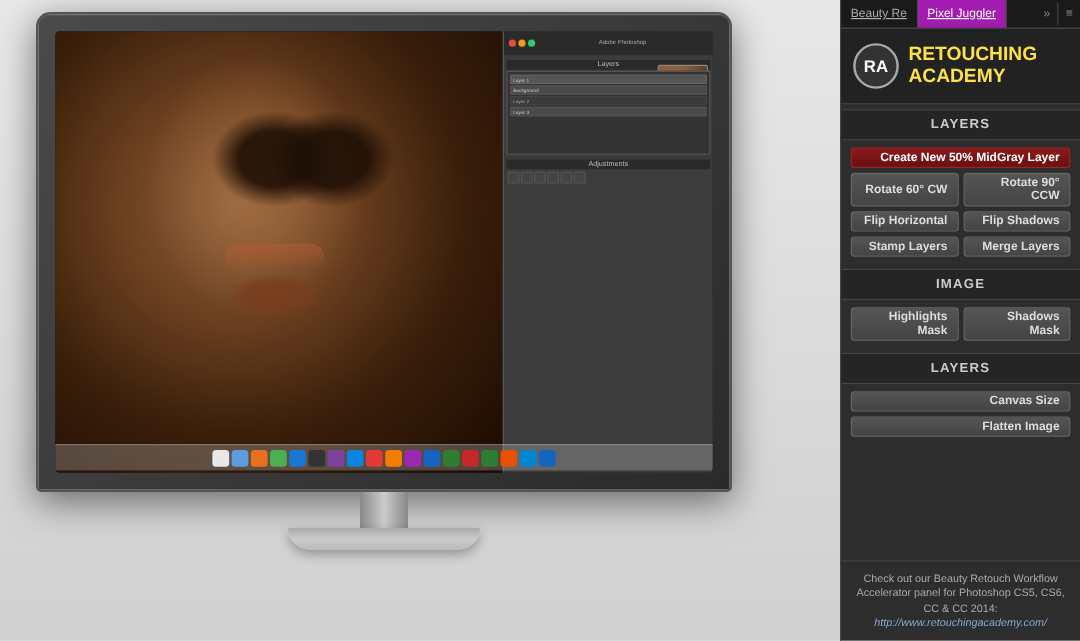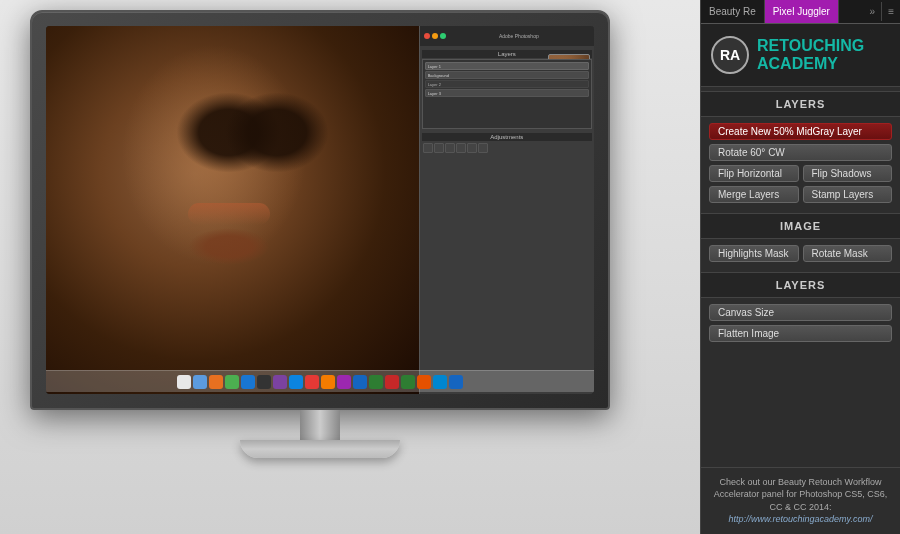--- a/index.html
+++ b/index.html
@@ -156,20 +156,21 @@
 
     .panel-tab {
       padding: 0 8px;
       font-size: 10px;
       color: #aaa;
       cursor: pointer;
       border-right: 1px solid #444;
       height: 100%;
       display: flex;
       align-items: center;
+      text-decoration: underline;
     }
 
     .panel-tab.active {
       background: #a21caf;
       color: #fff;
     }
 
     .panel-tab-arrows {
       margin-left: auto;
       padding: 4px 6px;
@@ -207,21 +208,21 @@
       color: #fff;
       font-size: 14px;
       font-weight: bold;
       flex-shrink: 0;
       margin-right: 8px;
     }
 
     .logo-text {
       font-size: 16px;
       font-weight: bold;
-      color: #14b8a6;
+      color: #fde047;
       line-height: 1.1;
     }
 
     
     .section-header {
       text-align: center;
       padding: 6px 0;
       font-size: 11px;
       font-weight: bold;
       color: #ccc;
@@ -240,22 +241,22 @@
       gap: 4px;
     }
 
     .btn-full {
       width: 100%;
       padding: 2px 8px;
       border: none;
       border-radius: 3px;
       font-size: 10px;
       cursor: pointer;
-      text-align: left;
-      font-weight: normal;
+      text-align: right;
+      font-weight: bold;
     }
 
     .btn-dark-red {
       background: linear-gradient(180deg, #8a1a1a 0%, #6a1010 100%);
       color: #fff;
       border: 1px solid #a02020;
     }
 
     .btn-gray {
       background: linear-gradient(180deg, #555 0%, #444 100%);
@@ -383,36 +384,37 @@
       <div class="logo-text">RETOUCHING</div>
       <div class="logo-text">ACADEMY</div>
     </div>
   </div>
 
   <div class="section-header">LAYERS</div>
   <div class="panel-content">
     <button class="btn-full btn-dark-red">Create New 50% MidGray Layer</button>
     <div class="btn-row">
       <button class="btn-full btn-gray">Rotate 60° CW</button>
+      <button class="btn-full btn-gray">Rotate 90° CCW</button>
     </div>
     <div class="btn-row">
       <button class="btn-full btn-gray">Flip Horizontal</button>
       <button class="btn-full btn-gray">Flip Shadows</button>
     </div>
     <div class="btn-row">
+      <button class="btn-full btn-gray">Stamp Layers</button>
       <button class="btn-full btn-gray">Merge Layers</button>
-      <button class="btn-full btn-gray">Stamp Layers</button>
     </div>
   </div>
 
   <div class="section-header">IMAGE</div>
   <div class="panel-content">
     <div class="btn-row">
       <button class="btn-full btn-gray">Highlights Mask</button>
-      <button class="btn-full btn-gray">Rotate Mask</button>
+      <button class="btn-full btn-gray">Shadows Mask</button>
     </div>
   </div>
 
   <div class="section-header">LAYERS</div>
   <div class="panel-content">
     <div class="btn-row">
       <button class="btn-full btn-gray">Canvas Size</button>
     </div>
     <button class="btn-full btn-gray">Flatten Image</button>
   </div>

